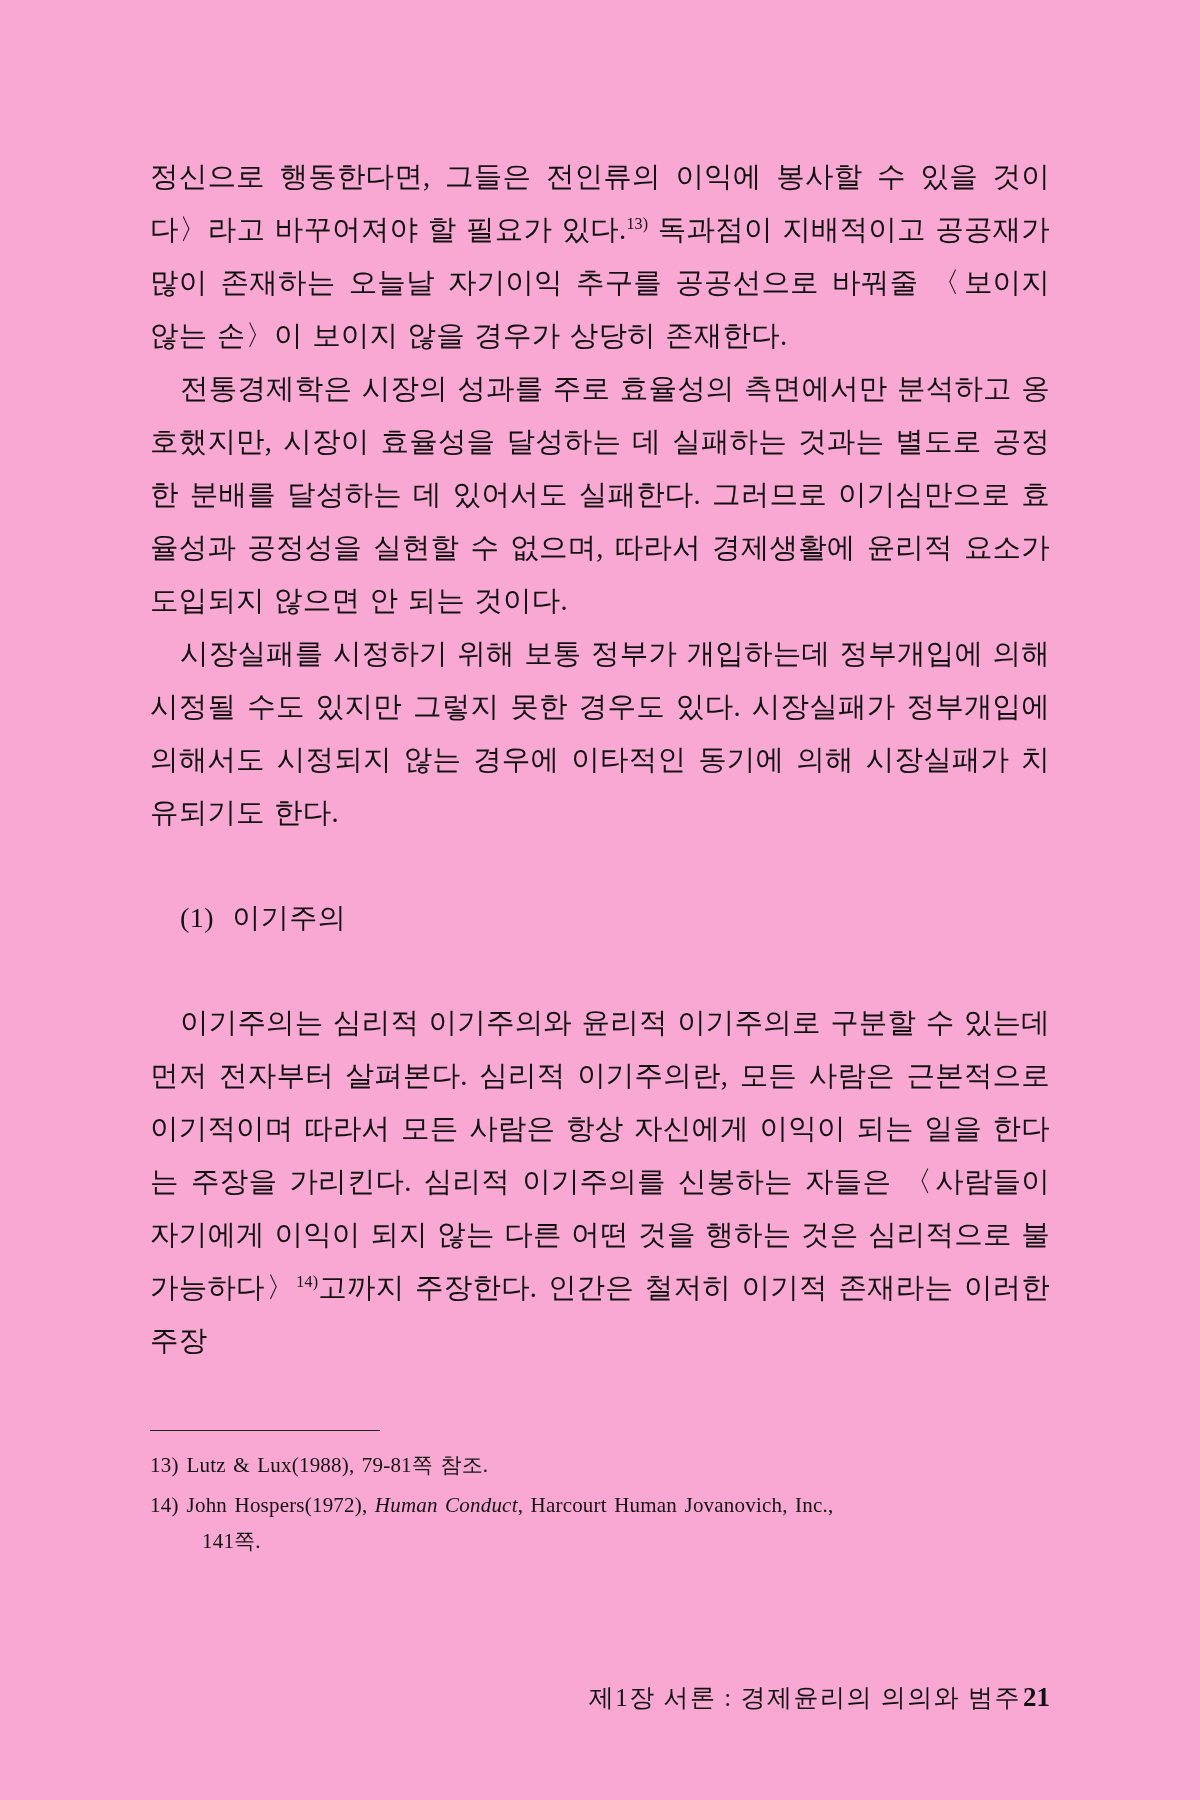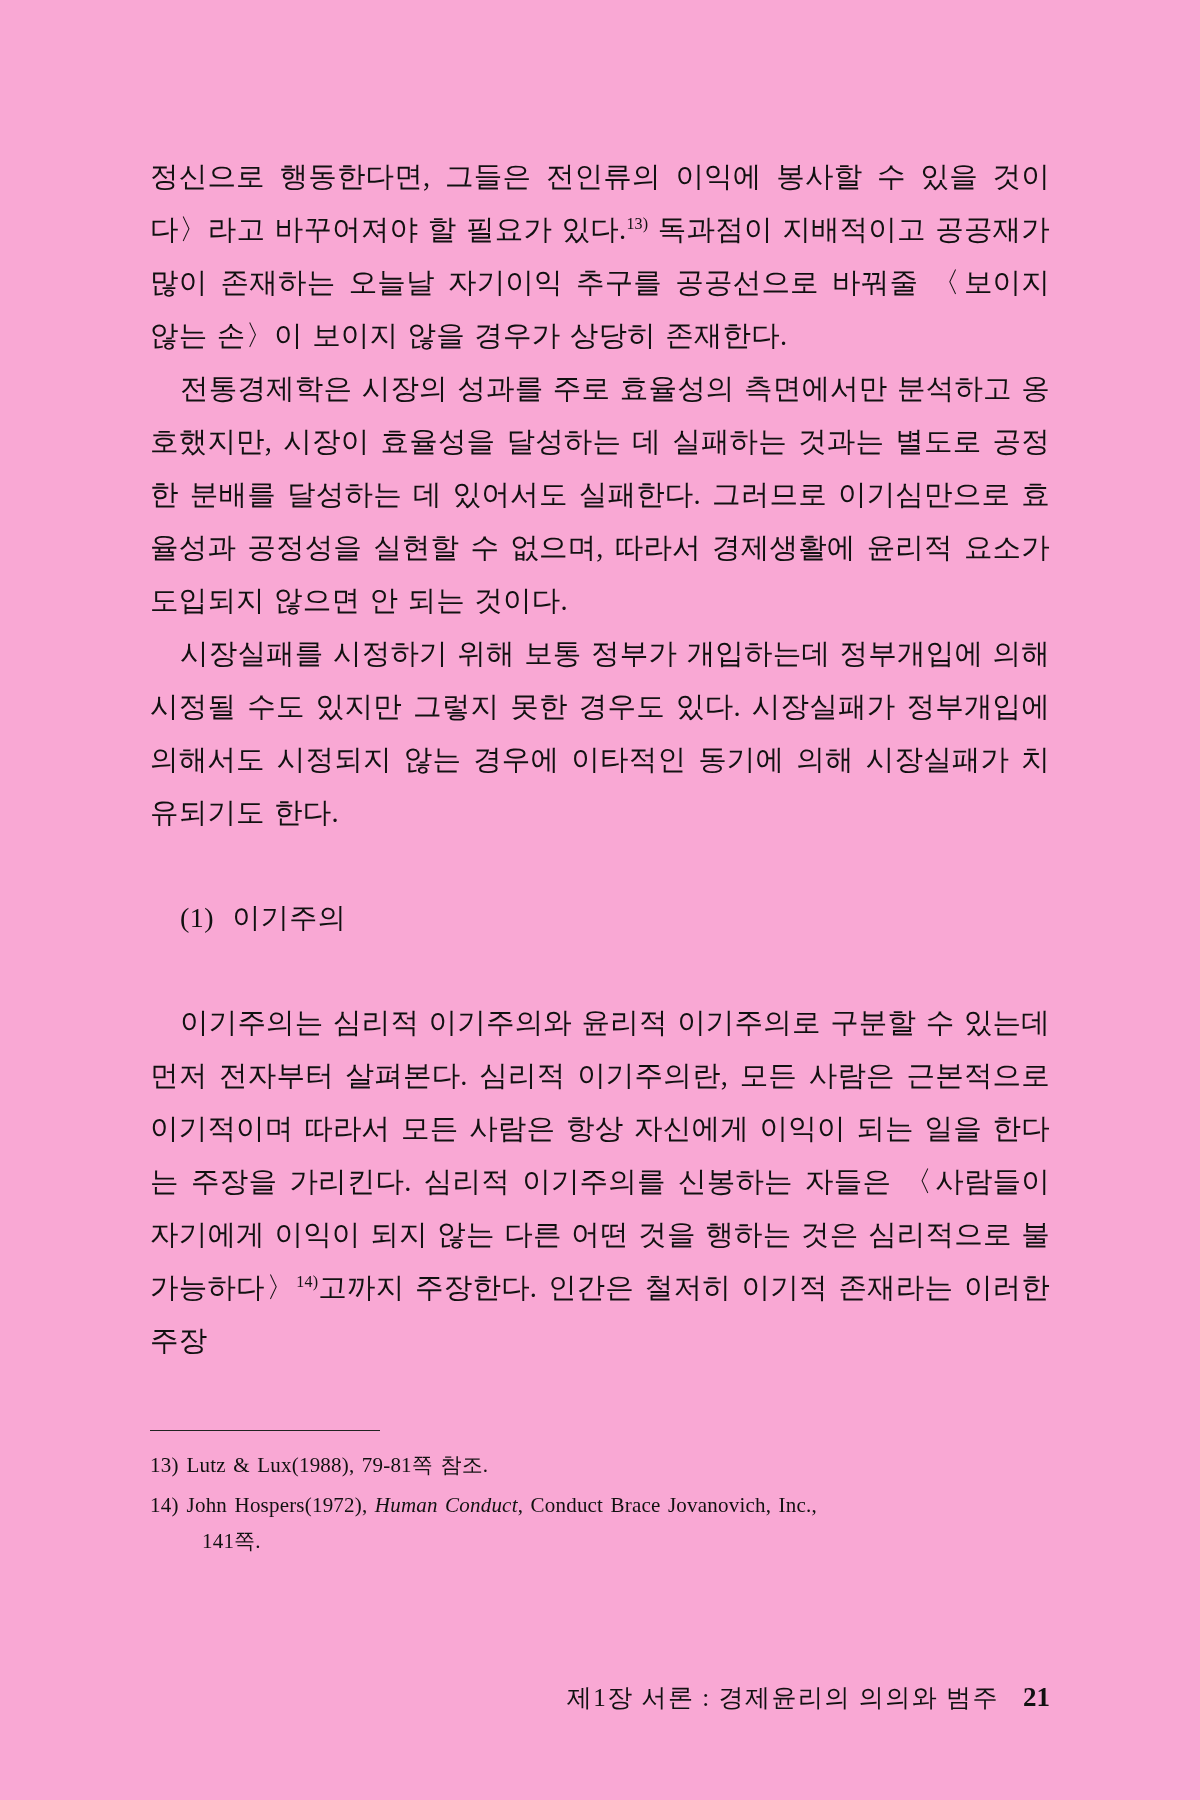--- a/index.html
+++ b/index.html
@@ -103,21 +103,21 @@
   .page-footer {
     position: absolute;
     left: 150px;
     right: 150px;
     bottom: 86px;
     text-align: right;
     font-size: 25px;
     letter-spacing: 1.5px;
   }
   .page-footer .chap {
-    margin-right: 24px;
+    margin-right: 2px;
   }
   .page-footer .pagenum {
     font-size: 27px;
     font-weight: bold;
     letter-spacing: 0;
   }
 </style>
 </head>
 <body>
 
@@ -136,20 +136,20 @@
 
     <p class="para indent after-sub"><span>이기주의는 심리적 이기주의와 윤리적 이기주의로 구분할 수 있는데 먼저 전자부터 살펴본다. 심리적 이기주의란, 모든 사람은 근본적으로 이기적이며 따라서 모든 사람은 항상 자신에게 이익이 되는 일을 한다는 주장을 가리킨다. 심리적 이기주의를 신봉하는 자들은 〈사람들이 자기에게 이익이 되지 않는 다른 어떤 것을 행하는 것은 심리적으로 불가능하다〉</span><sup class="fn">14)</sup><span>고까지 주장한다. 인간은 철저히 이기적 존재라는 이러한 주장</span></p>
 
   </div>
 
   <div class="footnote-area">
     <div class="fn-rule"></div>
 
     <p class="footnote"><span class="marker">13)</span><span>Lutz &amp; Lux(1988), 79-81쪽 참조.</span></p>
 
-    <p class="footnote"><span class="marker">14)</span><span>John Hospers(1972), </span><em>Human Conduct</em><span>, Conduct Brace Jovanovich, Inc.,</span><span class="cont">141쪽.</span></p>
+    <p class="footnote"><span class="marker">14)</span><span>John Hospers(1972), </span><em>Human Conduct</em><span>, Harcourt Human Jovanovich, Inc.,</span><span class="cont">141쪽.</span></p>
   </div>
 
   <div class="page-footer">
     <span class="chap">제1장  서론 : 경제윤리의 의의와 범주</span><span class="pagenum">21</span>
   </div>
 
 </div>
 
 </body></html>

